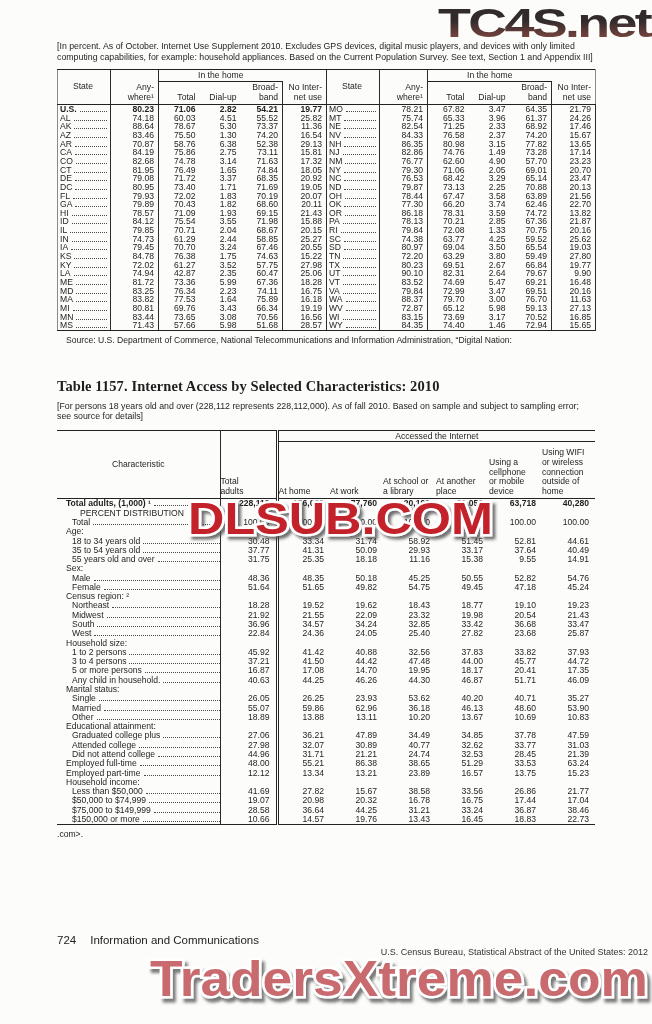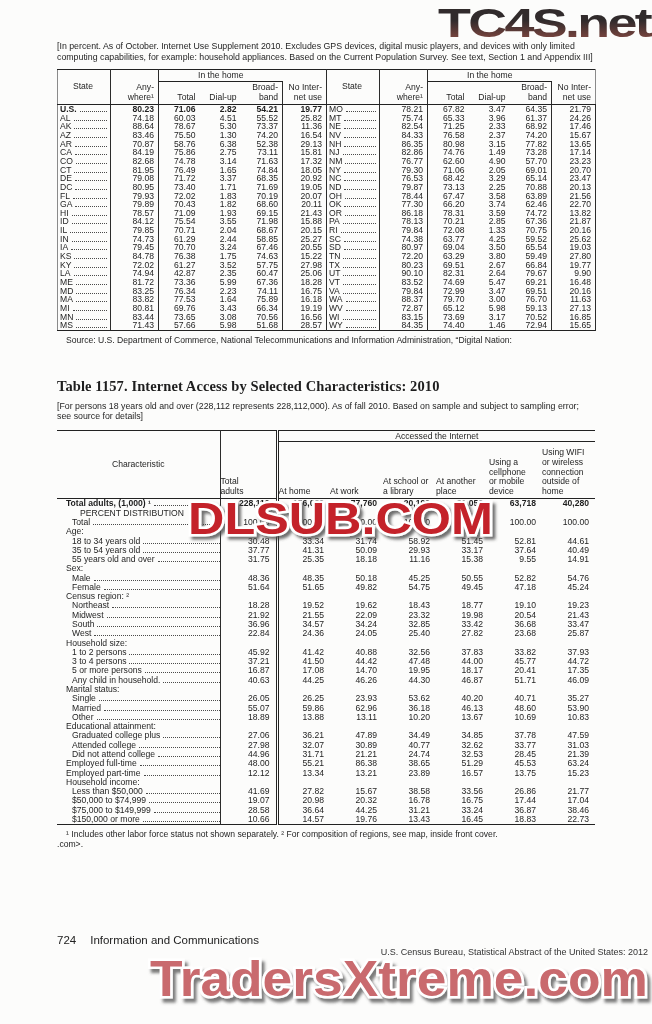--- a/index.html
+++ b/index.html
@@ -1097,21 +1097,21 @@
             <div class="lead">
               <span class="lt">Employed full-time</span>
               <span class="dots"></span>
             </div>
           </td>
           <td class="num dvr">48.00</td>
           <td class="num">55.21</td>
           <td class="num">86.38</td>
           <td class="num">38.65</td>
           <td class="num">51.29</td>
-          <td class="num">45.53</td>
+          <td class="num">33.53</td>
           <td class="num">63.24</td>
         </tr>
         <tr class="flush">
           <td class="lab vr">
             <div class="lead">
               <span class="lt">Employed part-time</span>
               <span class="dots"></span>
             </div>
           </td>
           <td class="num dvr">12.12</td>
@@ -1193,21 +1193,20 @@
           <td class="num">19.76</td>
           <td class="num">13.43</td>
           <td class="num">16.45</td>
           <td class="num">18.83</td>
           <td class="num">22.73</td>
         </tr>
       </tbody>
   </table>
 
   <div class="fns">
-    <div class="ind">¹ Includes other labor force status not shown separately. ² For composition of regions, see map, inside front cover.</div>
     <div>.com&gt;.</div>
   </div>
 
 </div>
 
 <div class="footer">
   <span>724</span><span class="sect">Information and Communications</span>
 </div>
 <div class="credit">U.S. Census Bureau, Statistical Abstract of the United States: 2012</div>
 

